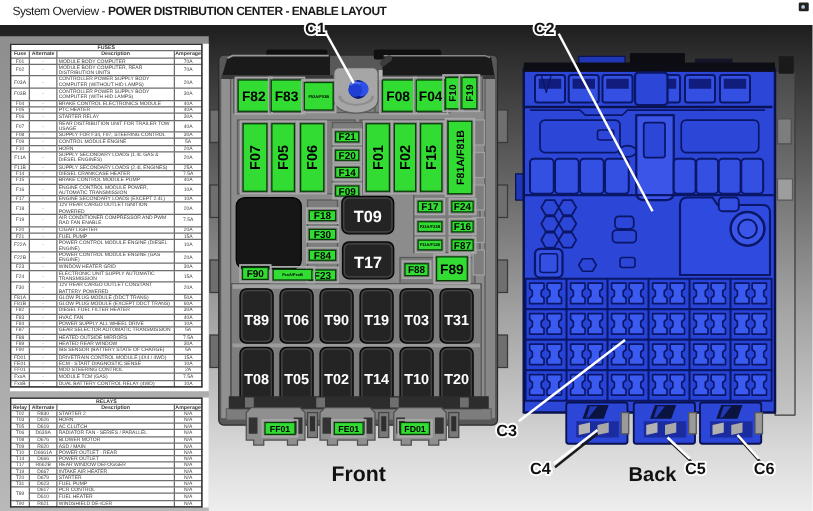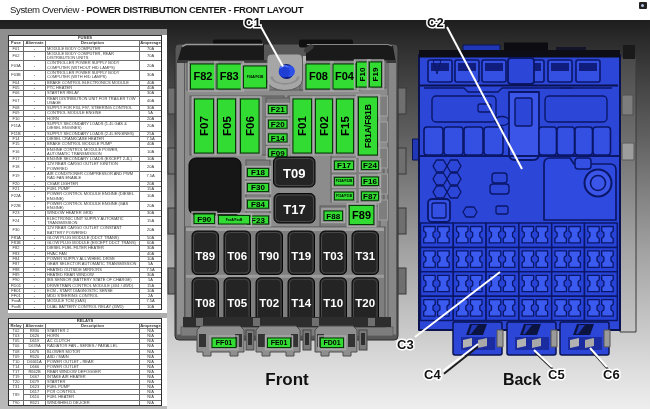--- a/index.html
+++ b/index.html
@@ -21,21 +21,21 @@
 th { font-size:4.2px; text-align:center; padding:0; }
 td.c1,td.c2,td.c4 { text-align:center; padding:0; }
 td.c3 { text-align:left; }
 #rwrap td,#rwrap th { line-height:4.1px; }
 svg { position:absolute; left:0; top:0; filter:saturate(100%); }
 </style></head>
 <body>
 <div id="viewport"></div>
 <div id="leftpanel"></div>
 <div id="titlebar"></div>
-<div id="title">System Overview - <b>POWER DISTRIBUTION CENTER - FRONT LAYOUT</b></div>
+<div id="title">System Overview - <b>POWER DISTRIBUTION CENTER - ENABLE LAYOUT</b></div>
 <div id="printico"></div>
 <div class="twrap" id="fwrap">
 <table>
 <colgroup>
         <col style="width:15px">
         <col style="width:22px">
         <col style="width:94px">
         <col style="width:22px">
       </colgroup>
 <tbody>

